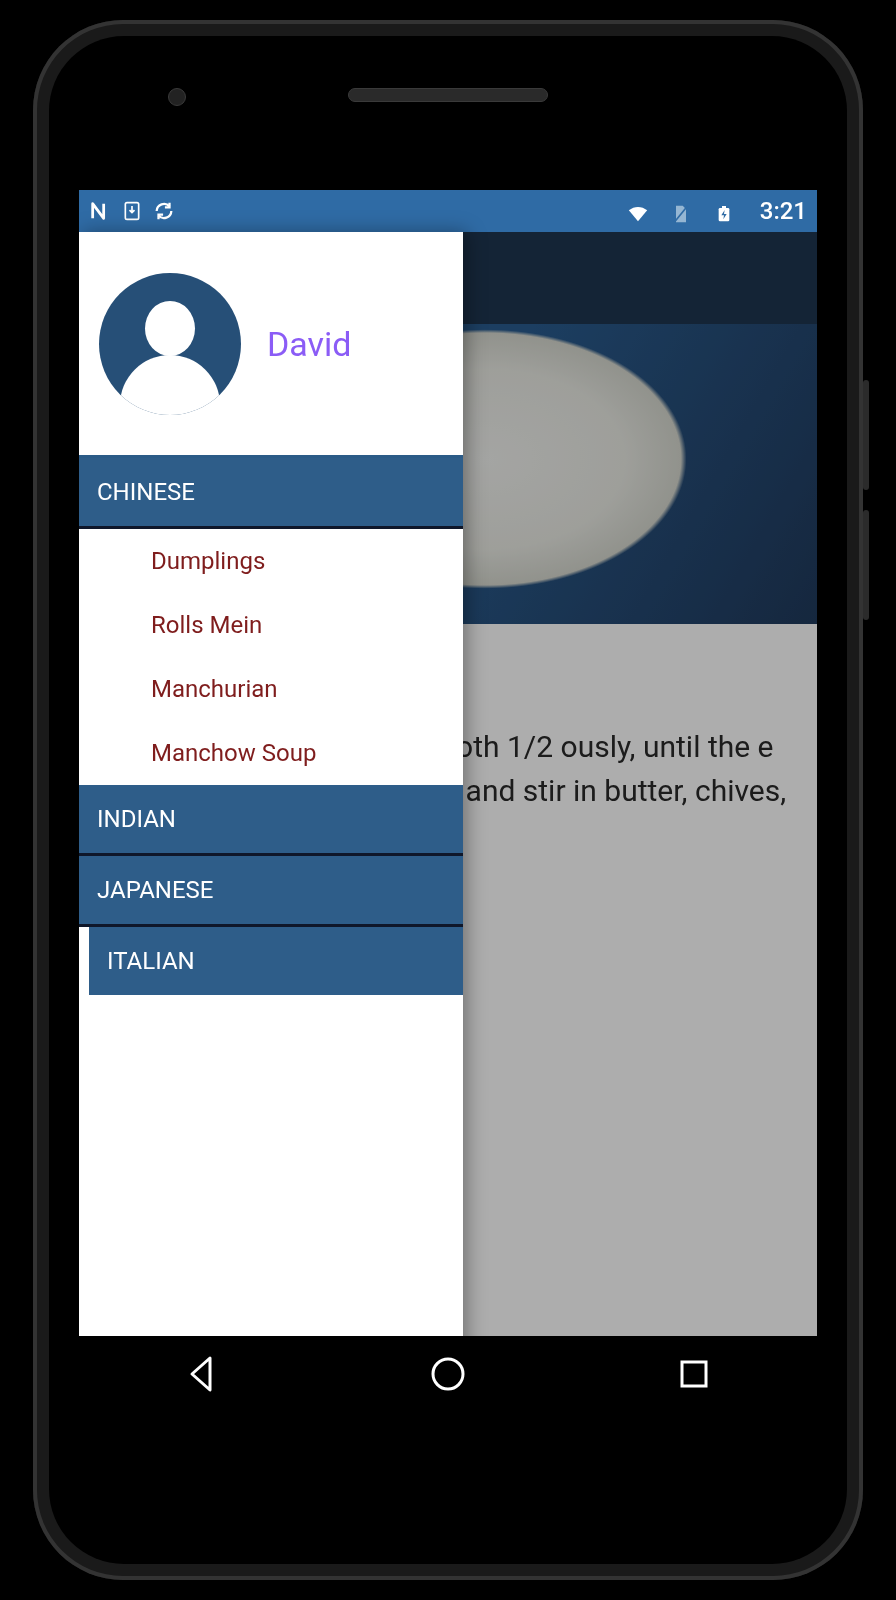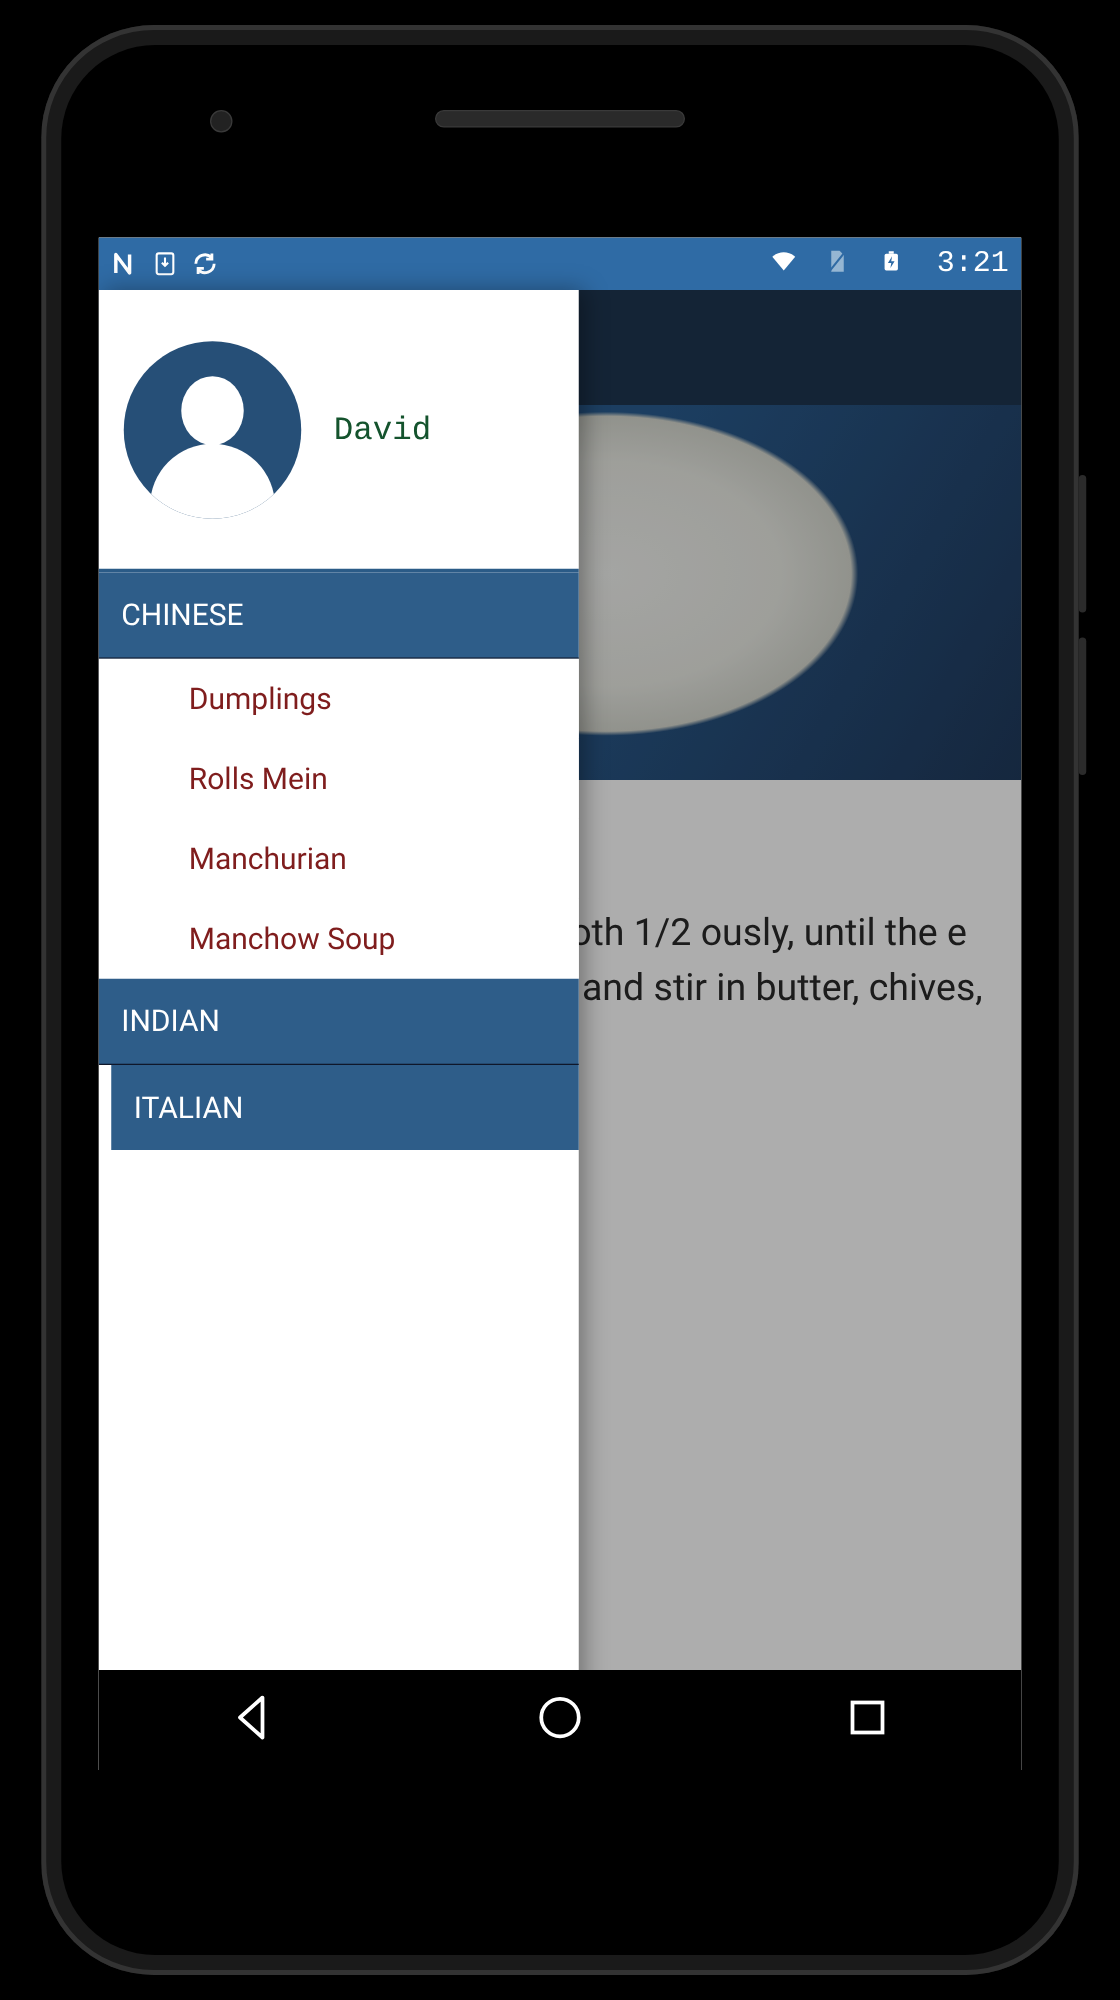--- a/index.html
+++ b/index.html
@@ -63,21 +63,21 @@
     height: 42px;
     background: #2f6ba5;
     color: #fff;
     display: flex;
     align-items: center;
     padding: 0 10px;
     font-size: 22px;
     font-weight: 500;
   }
   .status-left { display:flex; align-items:center; gap:10px; }
-  .status-right { margin-left:auto; display:flex; align-items:flex-start; gap:21px;font-family:Liberation Mono, monospace; }
+  .status-right { margin-left:auto; display:flex; align-items:flex-end; gap:21px; }
   .sb-icon { width:22px; height:22px; display:inline-flex; align-items:center; justify-content:center; }
 
   
   .main {
     position: relative;
     height: calc(100% - 42px);
     background: #fff;
   }
   .toolbar {
     height: 92px;
@@ -144,31 +144,30 @@
     width: 50px; height: 55px; border-radius: 50%;
     background:#fff;
   }
   .avatar .body {
     position:absolute; left:50%; bottom:-20px; transform:translateX(-50%);
     width: 100px; height: 80px;
     background:#fff;
     border-radius: 50px 50px 0 0;
   }
   .username {
-    font-size: 26px;
-    color: #14532d;
-    font-family: Liberation Mono, monospace;
+    font-size: 34px;
+    color: #8b5cf6;
   }
 
   .group-header {
     background: #2e5d89;
     color: #fff;
     font-size: 24px;
     padding: 20px 18px;
-    border-bottom: 1px solid #0f172a;
+    border-bottom: 3px solid #0f172a;
     cursor: pointer;
   }
   .group-header:last-of-type { border-bottom: none; margin-left: 10px; }
   .sub-item {
     padding: 18px 18px 18px 72px;
     font-size: 24px;
     color: #7f1d1d;
     background: #fff;
     cursor: pointer;
   }
@@ -260,20 +259,21 @@
         <div class="username">David</div>
       </div>
 
       <div class="group-header">CHINESE</div>
       <div class="sub-item">Dumplings</div>
       <div class="sub-item">Rolls Mein</div>
       <div class="sub-item">Manchurian</div>
       <div class="sub-item">Manchow Soup</div>
 
       <div class="group-header">INDIAN</div>
+      <div class="group-header">JAPANESE</div>
       <div class="group-header" style="border-bottom:none;">ITALIAN</div>
     </div>
 
     <div class="navbar">
       <div class="nav-btn-container">
         <svg class="nav-btn" viewBox="0 0 40 40">
             <path d="M28 4 L10 20 L28 36 Z" fill="none" stroke="#fff" stroke-width="3" stroke-linejoin="round"></path>
           </svg>
       </div>
       <div class="nav-btn-container">

